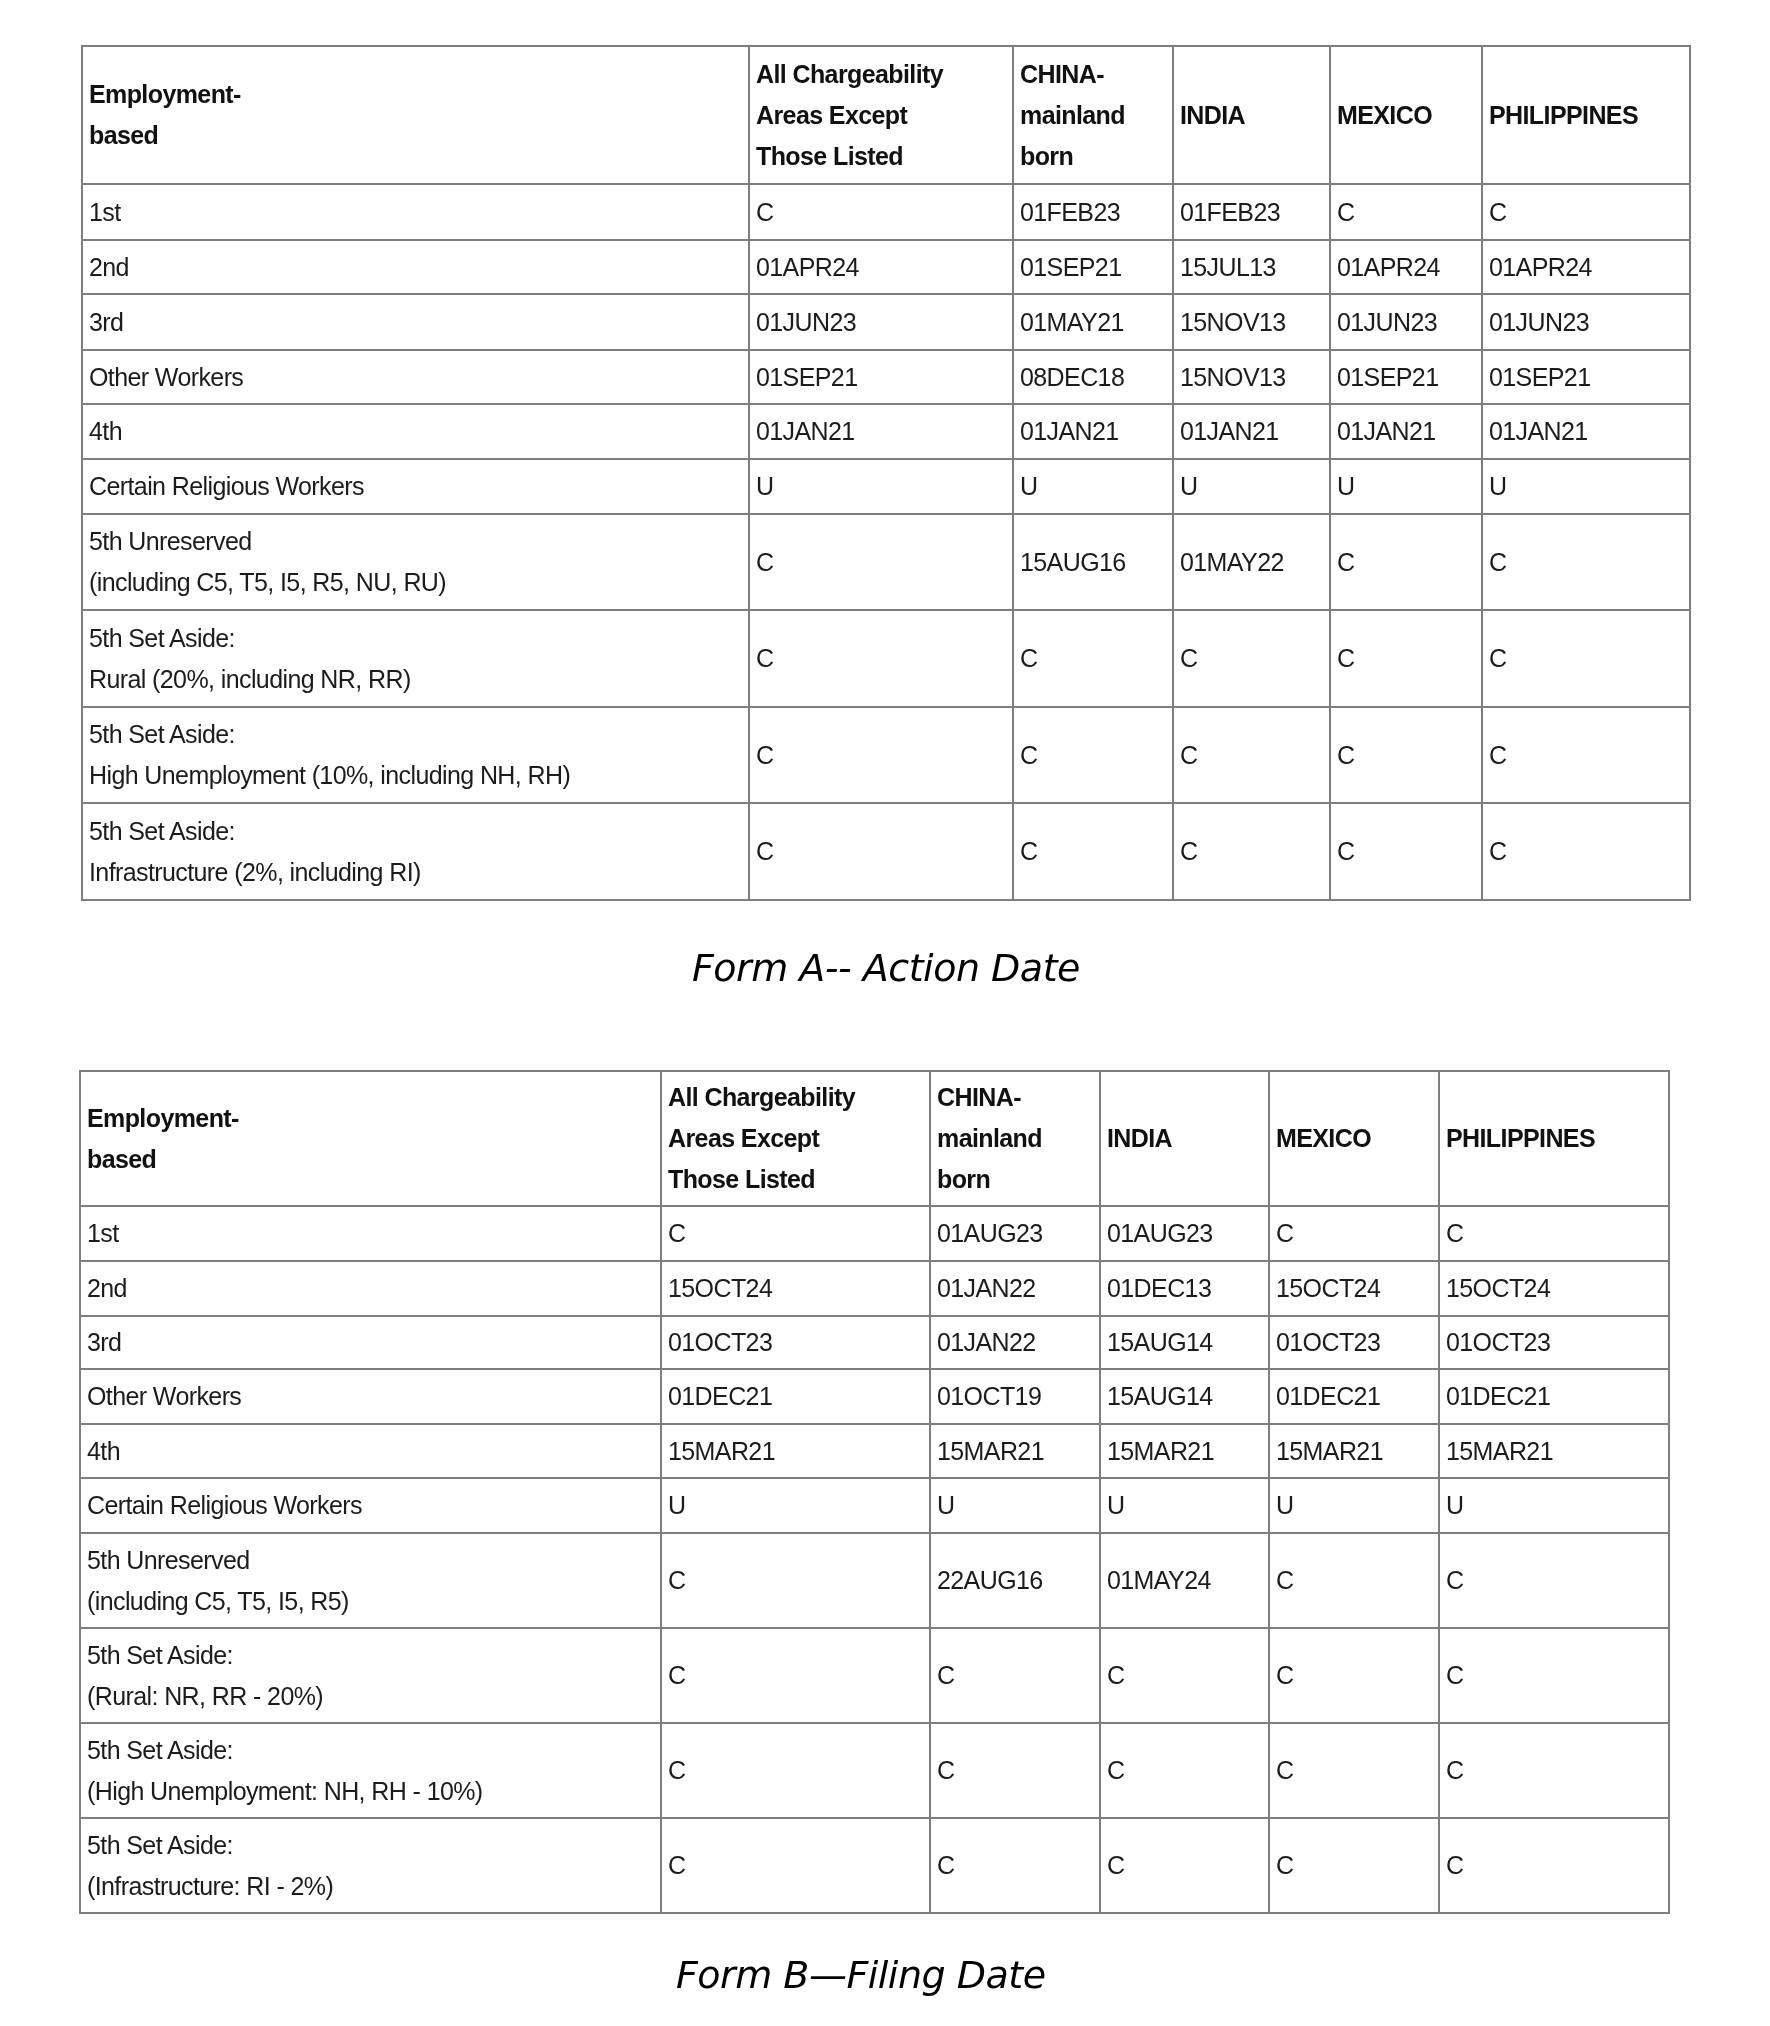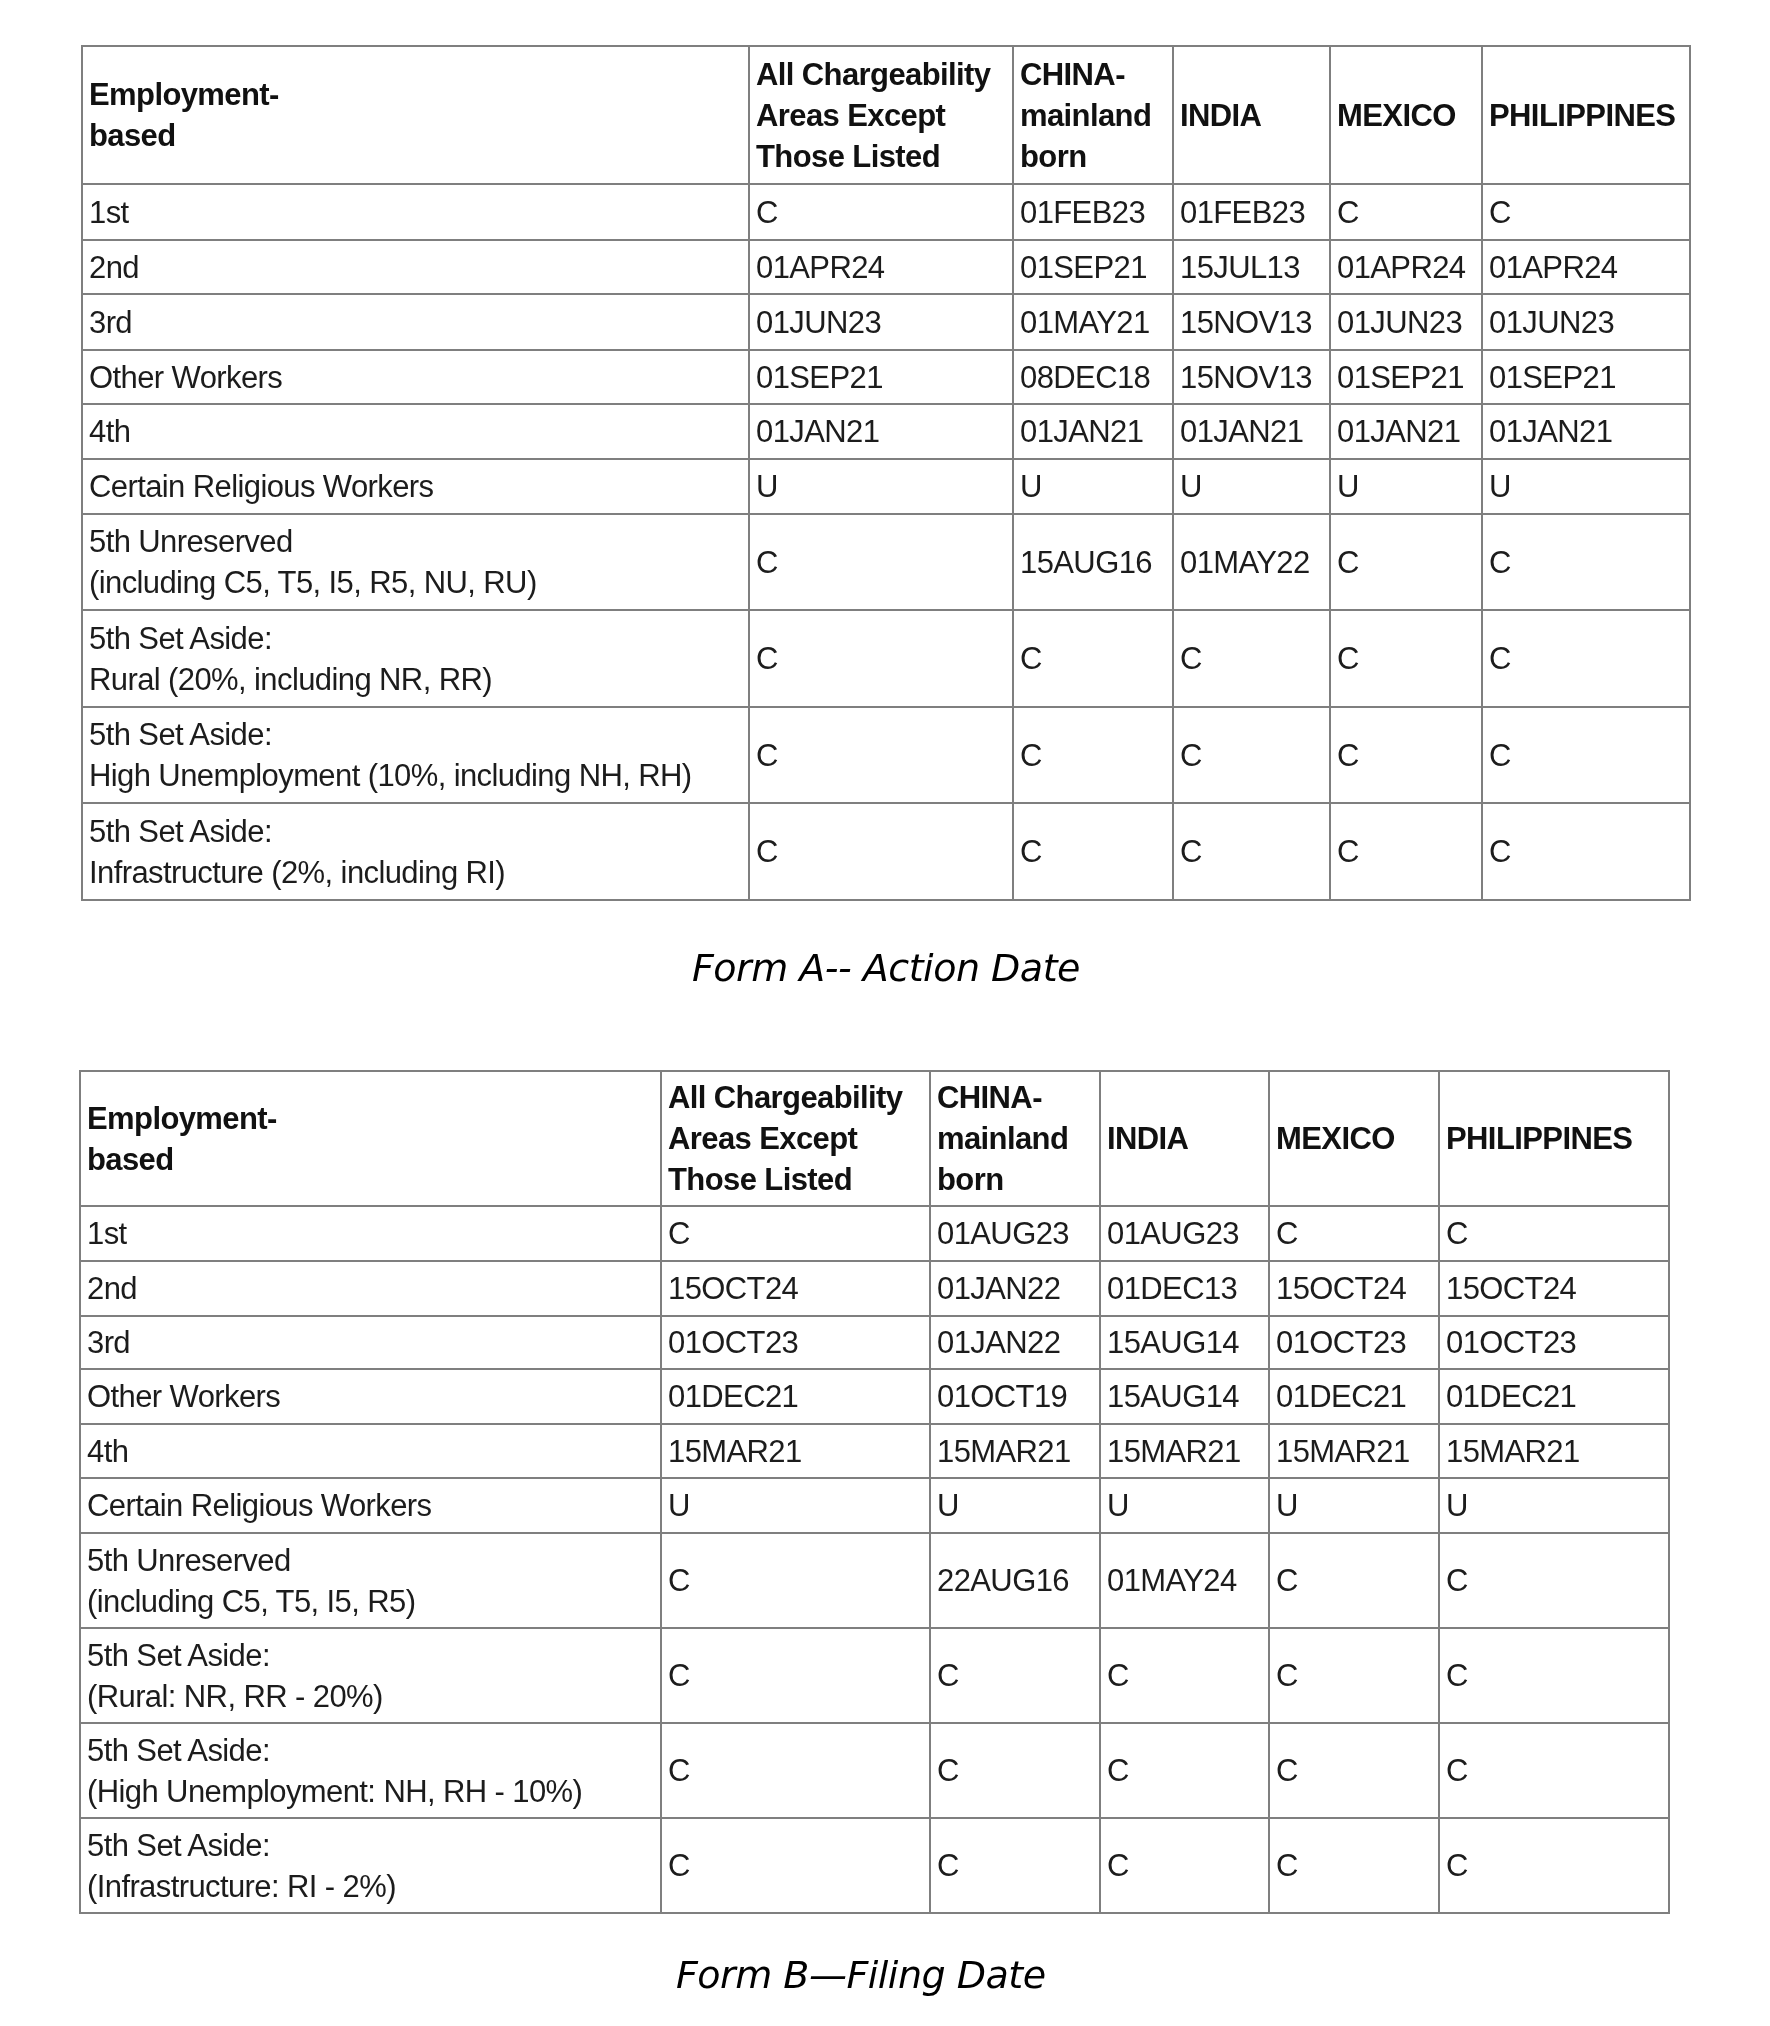--- a/index.html
+++ b/index.html
@@ -13,21 +13,21 @@
     position: relative;
     font-family: "Liberation Sans", sans-serif;
     color: #1a1a1a;
     overflow: hidden;
   }
   .bulletin-table {
     position: absolute;
     border-collapse: collapse;
     table-layout: fixed;
     font-family: "Liberation Sans", sans-serif;
-    font-size: 31px;
+    font-size: 25px;
     letter-spacing: -0.6px;
   }
   .bulletin-table th,
   .bulletin-table td {
     border: 2px solid #7f7f7f;
     padding: 0 6px;
     text-align: left;
     vertical-align: middle;
     line-height: 41px;
     color: #1c1c1c;

